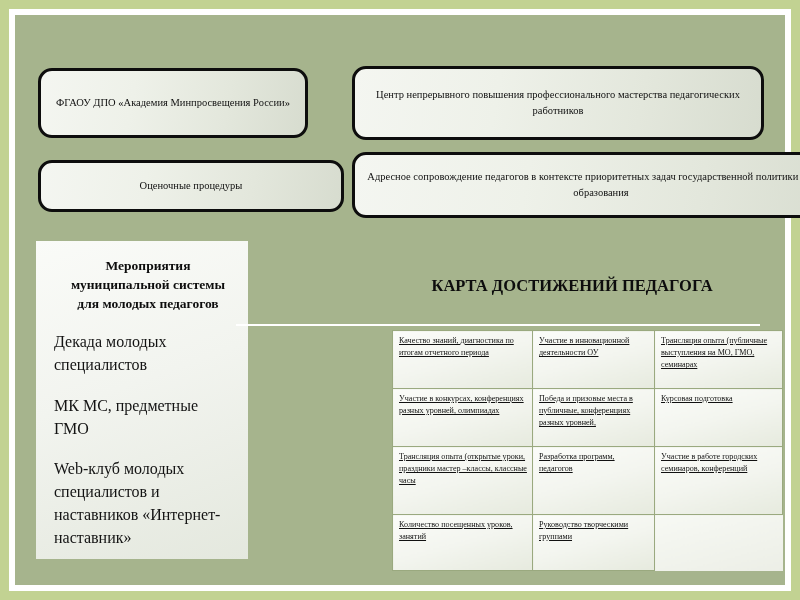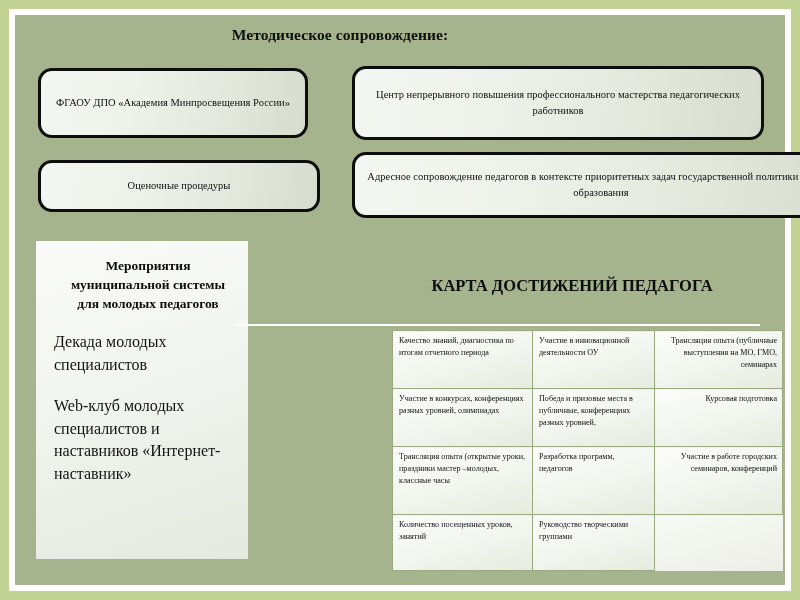--- a/index.html
+++ b/index.html
@@ -61,21 +61,21 @@
     align-items: center;
     justify-content: center;
     text-align: center;
     color: #111;
     font-size: 10.5px;
     line-height: 1.55;
     padding: 4px 10px;
   }
   #box-academy  { left: 38px;  top: 68px;  width: 270px; height: 70px; }
   #box-center   { left: 352px; top: 66px;  width: 412px; height: 74px; }
-  #box-assess   { left: 38px;  top: 160px; width: 282px; height: 52px; }
+  #box-assess   { left: 38px;  top: 160px; width: 306px; height: 52px; }
   #box-address  { left: 352px; top: 152px; width: 498px; height: 66px; }
 
   
   #left-panel {
     position: absolute;
     left: 36px;
     top: 241px;
     width: 212px;
     height: 318px;
     background: linear-gradient(160deg, #fafbf8 0%, #f2f4ef 45%, #e4e8de 100%);
@@ -131,79 +131,80 @@
   }
   #ach-table td {
     border: 1px solid #9aa97f;
     background: linear-gradient(165deg, #fbfcf9 0%, #f3f5ef 50%, #e6eade 100%);
     vertical-align: top;
     padding: 4px 5px 5px 6px;
     font-size: 8.1px;
     line-height: 1.5;
     color: #111;
     font-family: "Liberation Serif", serif;
+    text-decoration: underline;
   }
   #ach-table td.c0 { width: 128px; }
   #ach-table td.c1 { width: 110px; }
-  #ach-table td.c2 { width: 116px; text-align: right; }
+  #ach-table td.c2 { width: 116px; }
   #ach-table tr.r0 td { height: 48px; }
   #ach-table tr.r1 td { height: 48px; }
   #ach-table tr.r2 td { height: 58px; }
   #ach-table tr.r3 td { height: 46px; }
   #ach-table td.empty { border: none; background: linear-gradient(165deg,#f7f9f4 0%, #eceee6 100%); }
 </style>
 </head>
 <body>
 
 <div id="slide">
 
   <div class="frame-white"></div>
   <div class="frame-inner"></div>
 
-  <div class="main-title">Методическое сопровождение:</div>
 
   <div class="rbox" id="box-center">
     <span>Центр непрерывного повышения профессионального мастерства педагогических работников</span>
   </div>
 
   <div class="rbox" id="box-academy">
     <span>ФГАОУ ДПО «Академия Минпросвещения России»</span>
   </div>
 
   <div class="rbox" id="box-assess">
     <span>Оценочные процедуры</span>
   </div>
 
   <div class="rbox" id="box-address">
     <span>Адресное сопровождение педагогов в контексте приоритетных задач государственной политики в сфере образования</span>
   </div>
 
   <div id="left-panel">
     <div class="panel-title">Мероприятия муниципальной системы для молодых педагогов</div>
     <div class="panel-item">Декада молодых специалистов</div>
+    <div class="panel-item">МК МС, предметные ГМО</div>
     <div class="panel-item tall">Web-клуб молодых специалистов и наставников «Интернет-наставник»</div>
   </div>
 
   <div class="card-title">КАРТА ДОСТИЖЕНИЙ ПЕДАГОГА</div>
   <div class="divider"></div>
 
   <table id="ach-table">
     <tbody>
       <tr class="r0">
         <td class="c0">Качество знаний, диагностика по итогам отчетного периода</td>
         <td class="c1">Участие в инновационной деятельности ОУ</td>
         <td class="c2">Трансляция опыта (публичные выступления на МО, ГМО, семинарах</td>
       </tr>
       <tr class="r1">
         <td class="c0">Участие в конкурсах, конференциях разных уровней, олимпиадах</td>
         <td class="c1">Победа и призовые места в публичные, конференциях  разных уровней,</td>
         <td class="c2">Курсовая подготовка</td>
       </tr>
       <tr class="r2">
-        <td class="c0">Трансляция опыта (открытые уроки, праздники мастер –молодых, классные часы</td>
+        <td class="c0">Трансляция опыта (открытые уроки, праздники мастер –классы, классные часы</td>
         <td class="c1">Разработка программ, педагогов</td>
         <td class="c2">Участие в работе городских семинаров, конференций</td>
       </tr>
       <tr class="r3">
         <td class="c0">Количество посещенных уроков, занятий</td>
         <td class="c1">Руководство творческими группами</td>
         <td class="c2 empty"></td>
       </tr>
     </tbody>
   </table>

